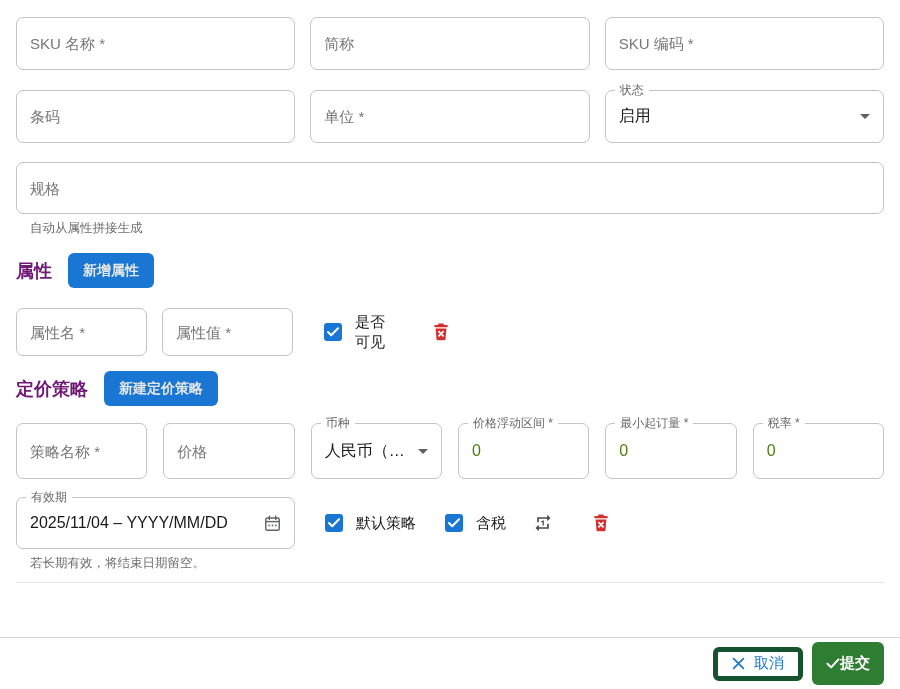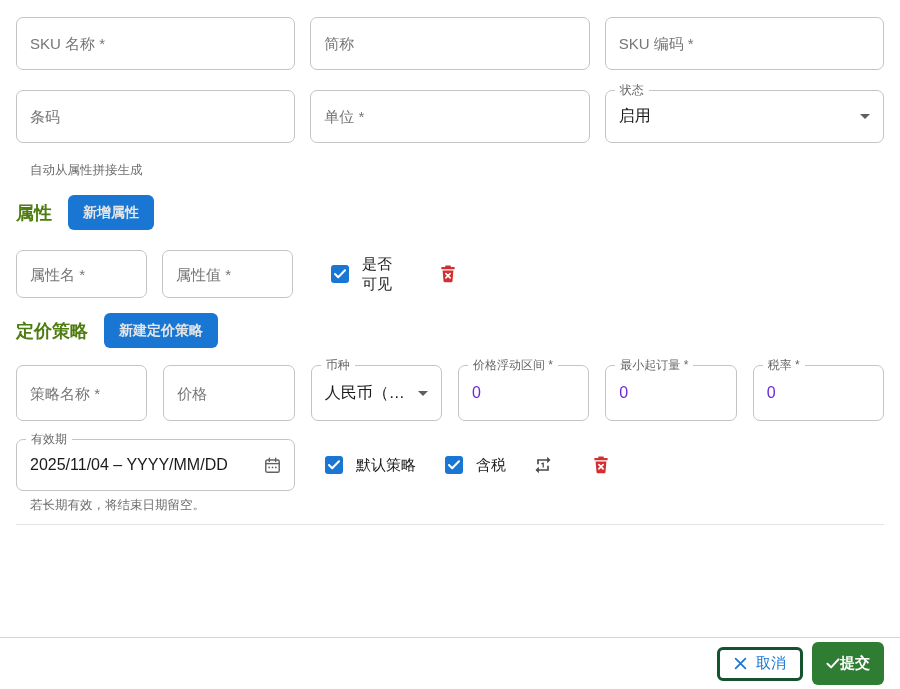--- a/index.html
+++ b/index.html
@@ -17,48 +17,48 @@
     border-radius:7px; display:flex; align-items:center; padding:0 13px;
     box-sizing:border-box; background:#fff;
   }
   .field.full { flex:none; width:100%; height:52px; }
   .field.w131 { flex:none; width:131px; }
   .field.attr-h { height:48px; }
   .field.pricing-h { height:56px; }
   .field.date { flex:none; width:279px; height:52px; padding-right:12px; }
   input.raw {
     border:none; outline:none; width:100%; background:transparent; padding:0;
-    font-family:"Liberation Sans", sans-serif; font-size:15px; color:#6d28d9;
+    font-family:"Liberation Sans", sans-serif; font-size:15px; color:#4d7c0f;
   }
   input.raw.val { font-size:16px; }
   input.raw::placeholder { color:#767676; opacity:1; }
   .float-label {
     position:absolute; top:-8px; left:9px; background:#fff; padding:0 5px;
     font-size:12px; line-height:15px; color:#666; white-space:nowrap;
   }
   .select-value { flex:1; font-size:16px; color:#1a1a1a; white-space:nowrap; overflow:hidden; }
   .caret {
     width:0; height:0; flex:none; margin-left:6px;
     border-left:5px solid transparent; border-right:5px solid transparent;
     border-top:5px solid #5f5f5f;
   }
   .helper { font-size:12.5px; color:#6e6e6e; margin:6px 0 0 14px; }
   .section-header { display:flex; align-items:center; gap:16px; margin:16px 0 20px; }
   .section-header.p2 { margin:15px 0 17px; }
-  .section-title { font-size:18px; font-weight:bold; color:#4d7c0f; }
+  .section-title { font-size:18px; font-weight:bold; color:#701a75; }
   .btn-primary {
     background:#1976d2; color:#e5e5e5; border:none; border-radius:6px;
     height:35px; padding:0 15px; font-family:"Liberation Sans", sans-serif;
     font-size:14px; font-weight:bold; cursor:pointer;
   }
   .attr-row { margin-bottom:0; align-items:center; }
   .pricing-row { gap:16px; margin-bottom:18px; }
   .validity-row { align-items:center; margin-bottom:0; gap:0; }
   .cb-group { display:flex; align-items:center; gap:13px; }
-  .cb-group.attr { margin-left:23px; }
+  .cb-group.attr { margin-left:16px; }
   .checkbox {
     width:18px; height:18px; flex:none; background:#1976d2; border-radius:3px;
     display:flex; align-items:center; justify-content:center; cursor:pointer; border:none; padding:0;
   }
   .cb-label { font-size:15px; color:#1a1a1a; line-height:20px; }
   .cb-label.wrap { width:32px; }
   .icon-btn { background:none; border:none; padding:0; cursor:pointer; display:flex; align-items:center; }
   .trash-attr { margin-left:32px; }
   .date-text { flex:1; font-size:16px; color:#1a1a1a; white-space:nowrap; overflow:hidden; }
   .ml30 { margin-left:30px; }
@@ -67,21 +67,21 @@
   .ml41 { margin-left:41px; }
   .divider { border-top:1px solid #e3e3e3; margin-top:10px; }
   .footer {
     position:absolute; left:0; right:0; bottom:0; height:52px;
     border-top:1px solid #d6d6d6; background:#fff;
     display:flex; align-items:center; justify-content:flex-end; gap:9px; padding:0 16px;
     box-sizing:border-box;
   }
   .btn-cancel {
     display:flex; align-items:center; gap:9px; background:#fff; color:#1976d2;
-    border:3px solid #14532d; border-radius:6px; height:34px; padding:0 14px;
+    border:5px solid #14532d; border-radius:6px; height:34px; padding:0 14px;
     font-family:"Liberation Sans", sans-serif; font-size:15px; cursor:pointer;
   }
   .btn-submit {
     display:flex; align-items:center; gap:0; background:#2e7d32; color:#fff;
     border:none; border-radius:6px; height:43px; padding:0 14px;
     font-family:"Liberation Sans", sans-serif; font-size:15px; font-weight:bold; cursor:pointer;
   }
 </style>
 </head>
 <body>
@@ -108,20 +108,25 @@
       <div class="field">
         <input class="raw" placeholder="单位 *" style="">
       </div>
       <div class="field">
         <span class="float-label">状态</span>
         <span class="select-value">启用</span>
         <span class="caret"></span>
       </div>
     </div>
 
+    <div class="row">
+      <div class="field full">
+        <input class="raw" placeholder="规格" style="">
+      </div>
+    </div>
     <div class="helper">自动从属性拼接生成</div>
 
     <div class="section-header">
       <span class="section-title">属性</span>
       <button class="btn-primary">新增属性</button>
     </div>
 
     <div class="row attr-row">
       <div class="field w131 attr-h">
         <input class="raw" placeholder="属性名 *" style="">

